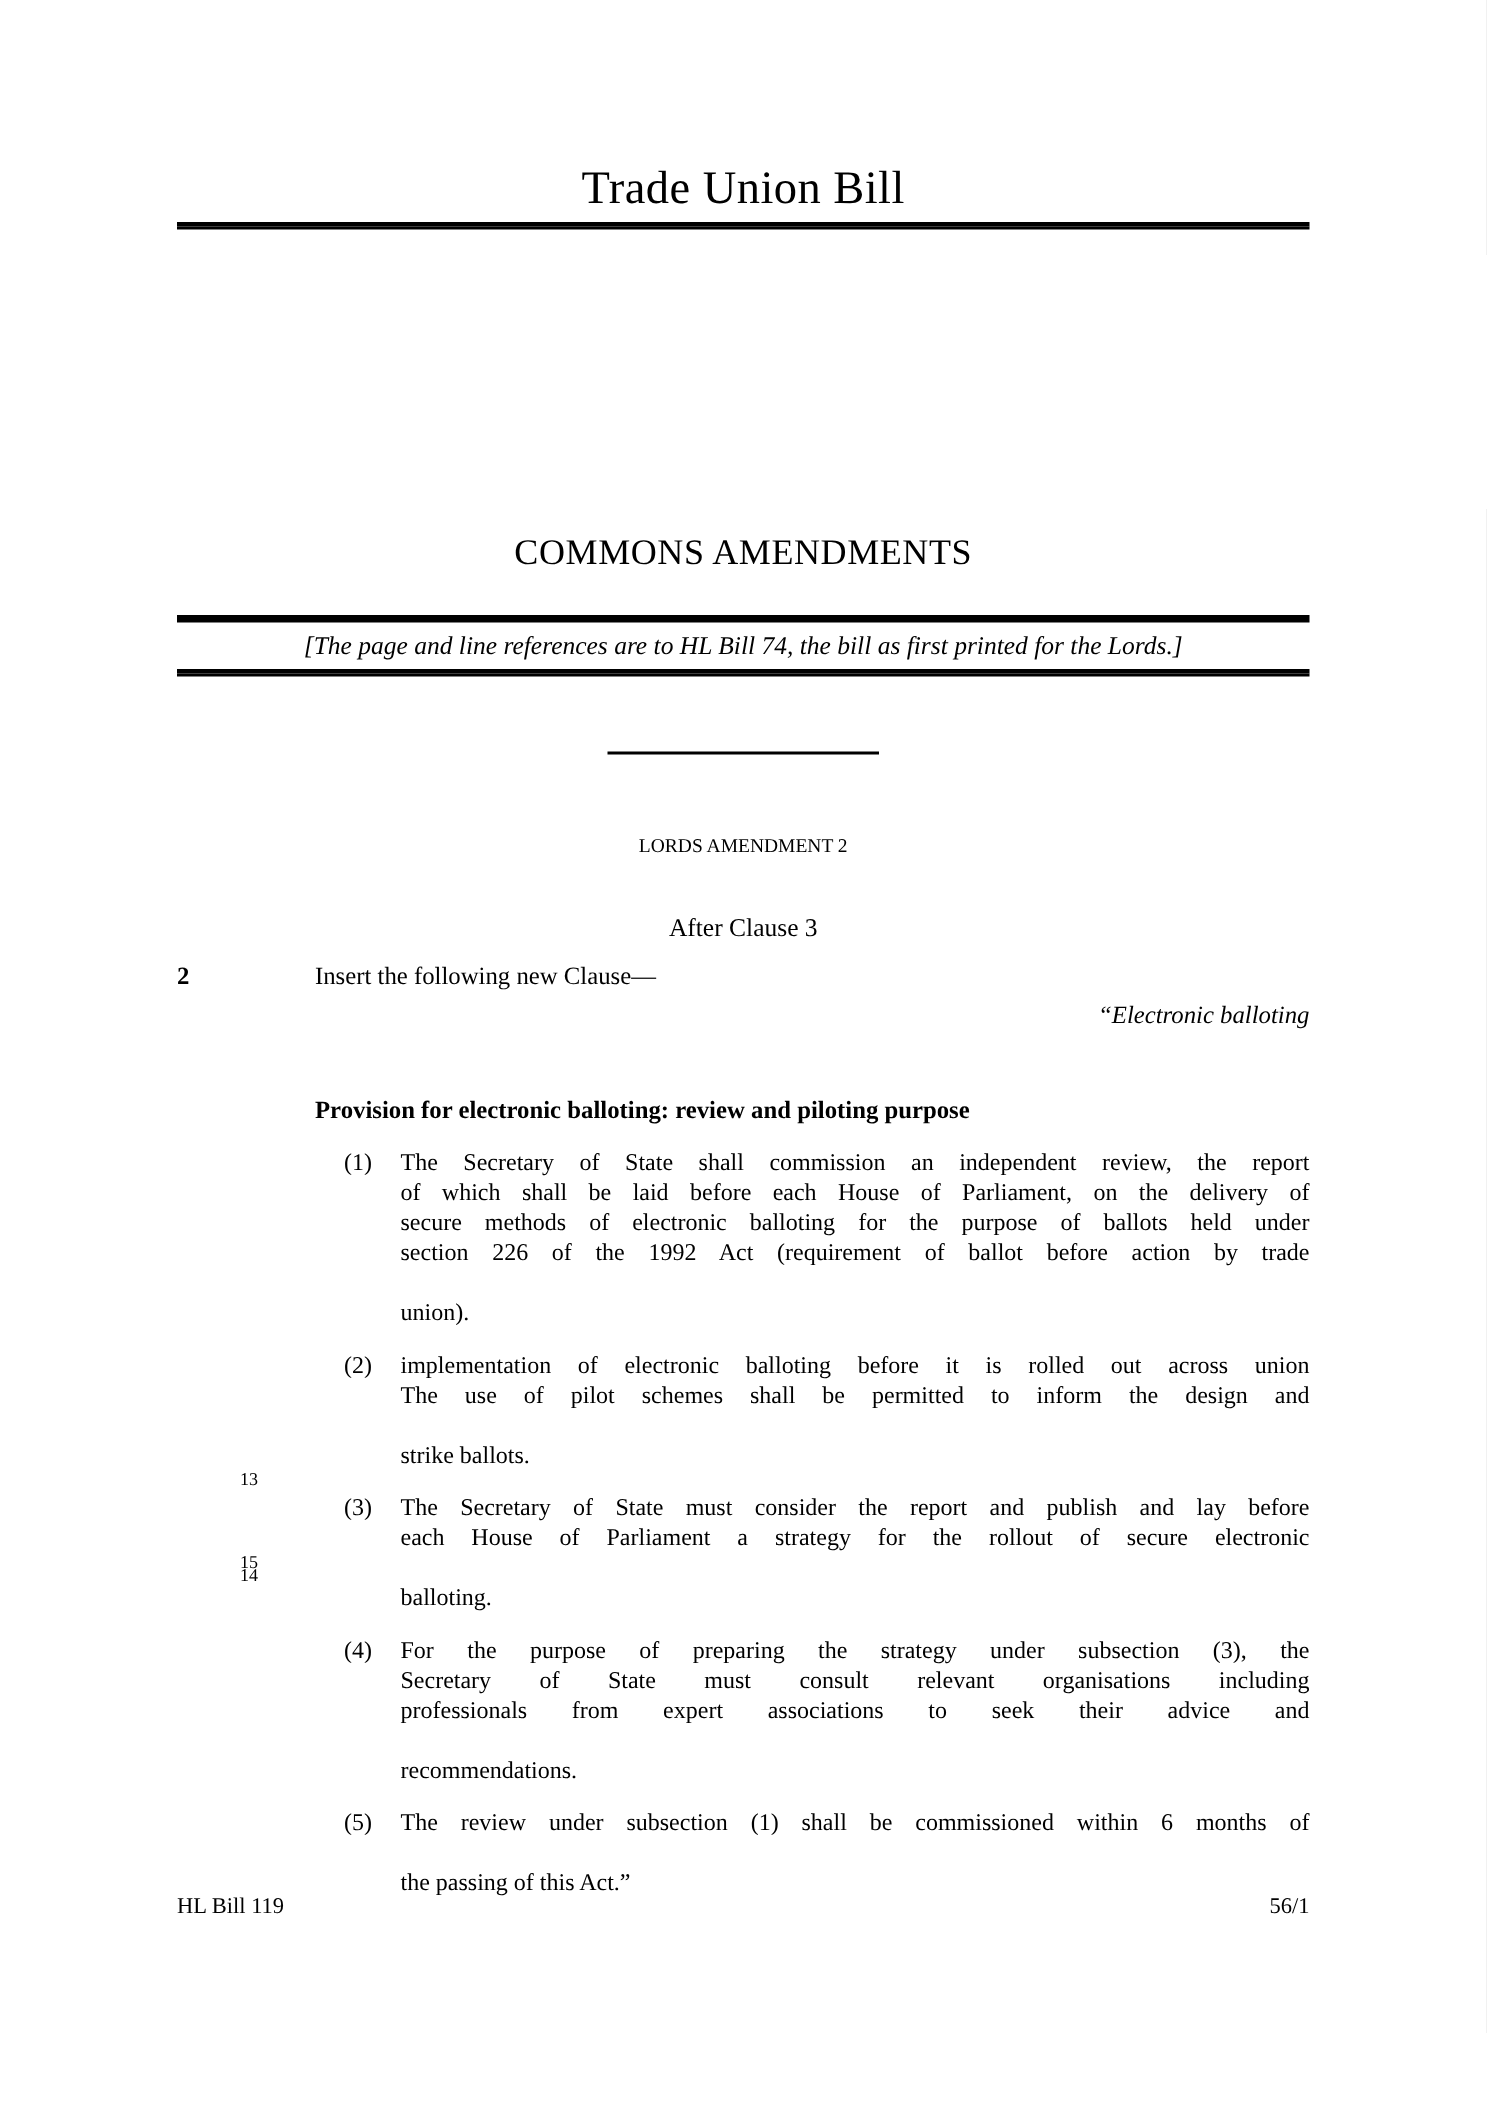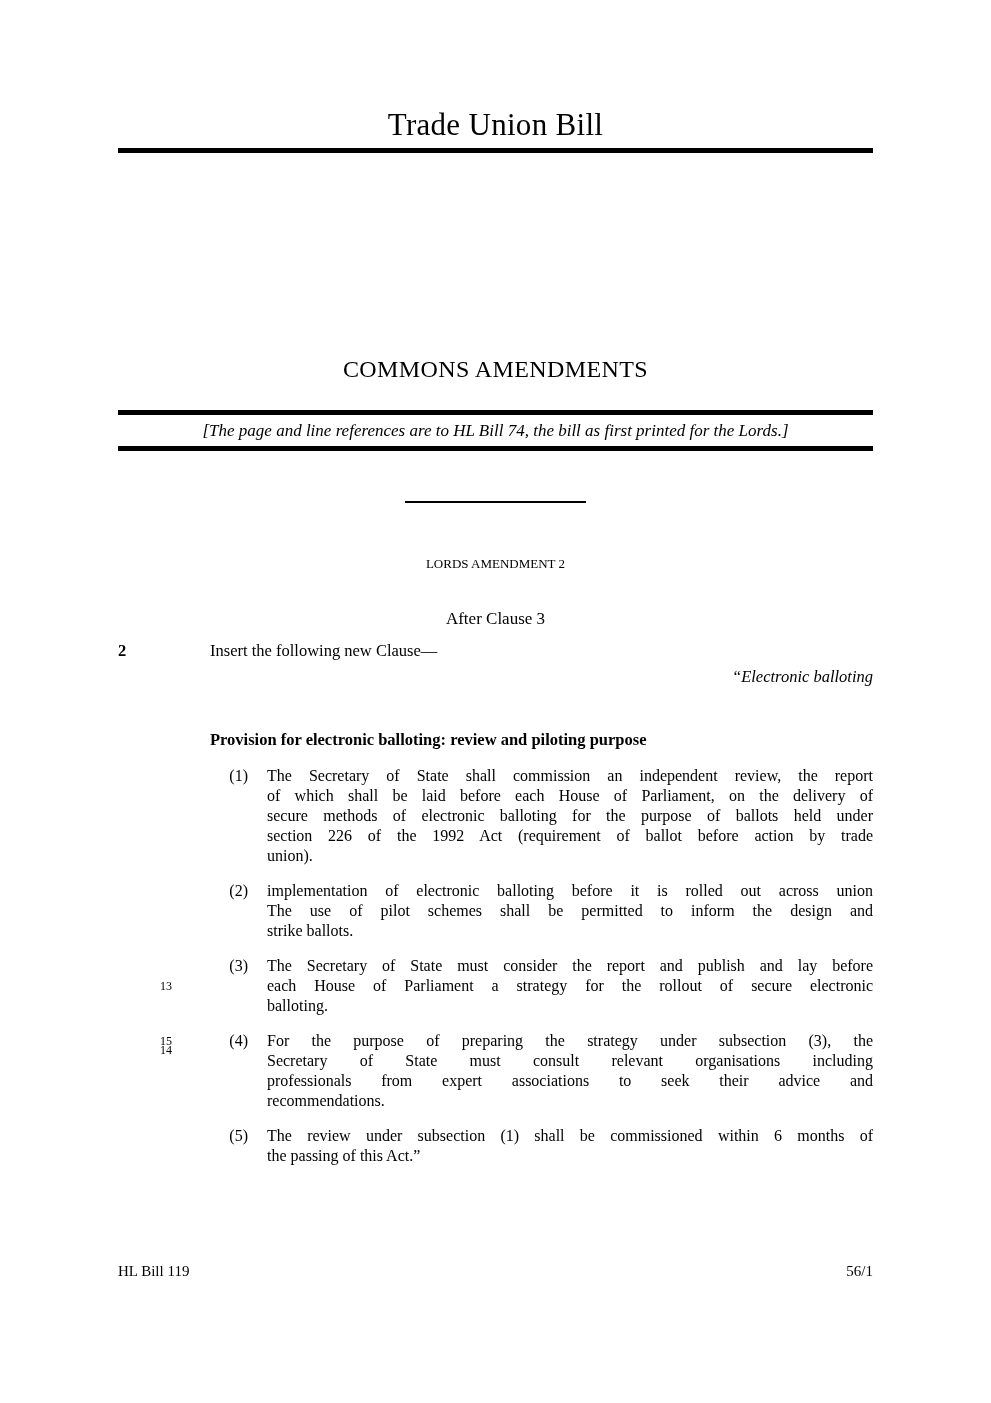--- a/index.html
+++ b/index.html
@@ -133,20 +133,21 @@
     width: 606px;
     flex: 0 0 606px;
   }
   .jline {
     text-align: justify;
     text-align-last: justify;
     white-space: nowrap;
   }
   .jline.last {
     text-align-last: left;
+    margin-top: 20px;
   }
 
   .mline {
     position: absolute;
     left: 118px; width: 54px;
     text-align: right;
     font-size: 12px;
     line-height: 20px;
   }
 

